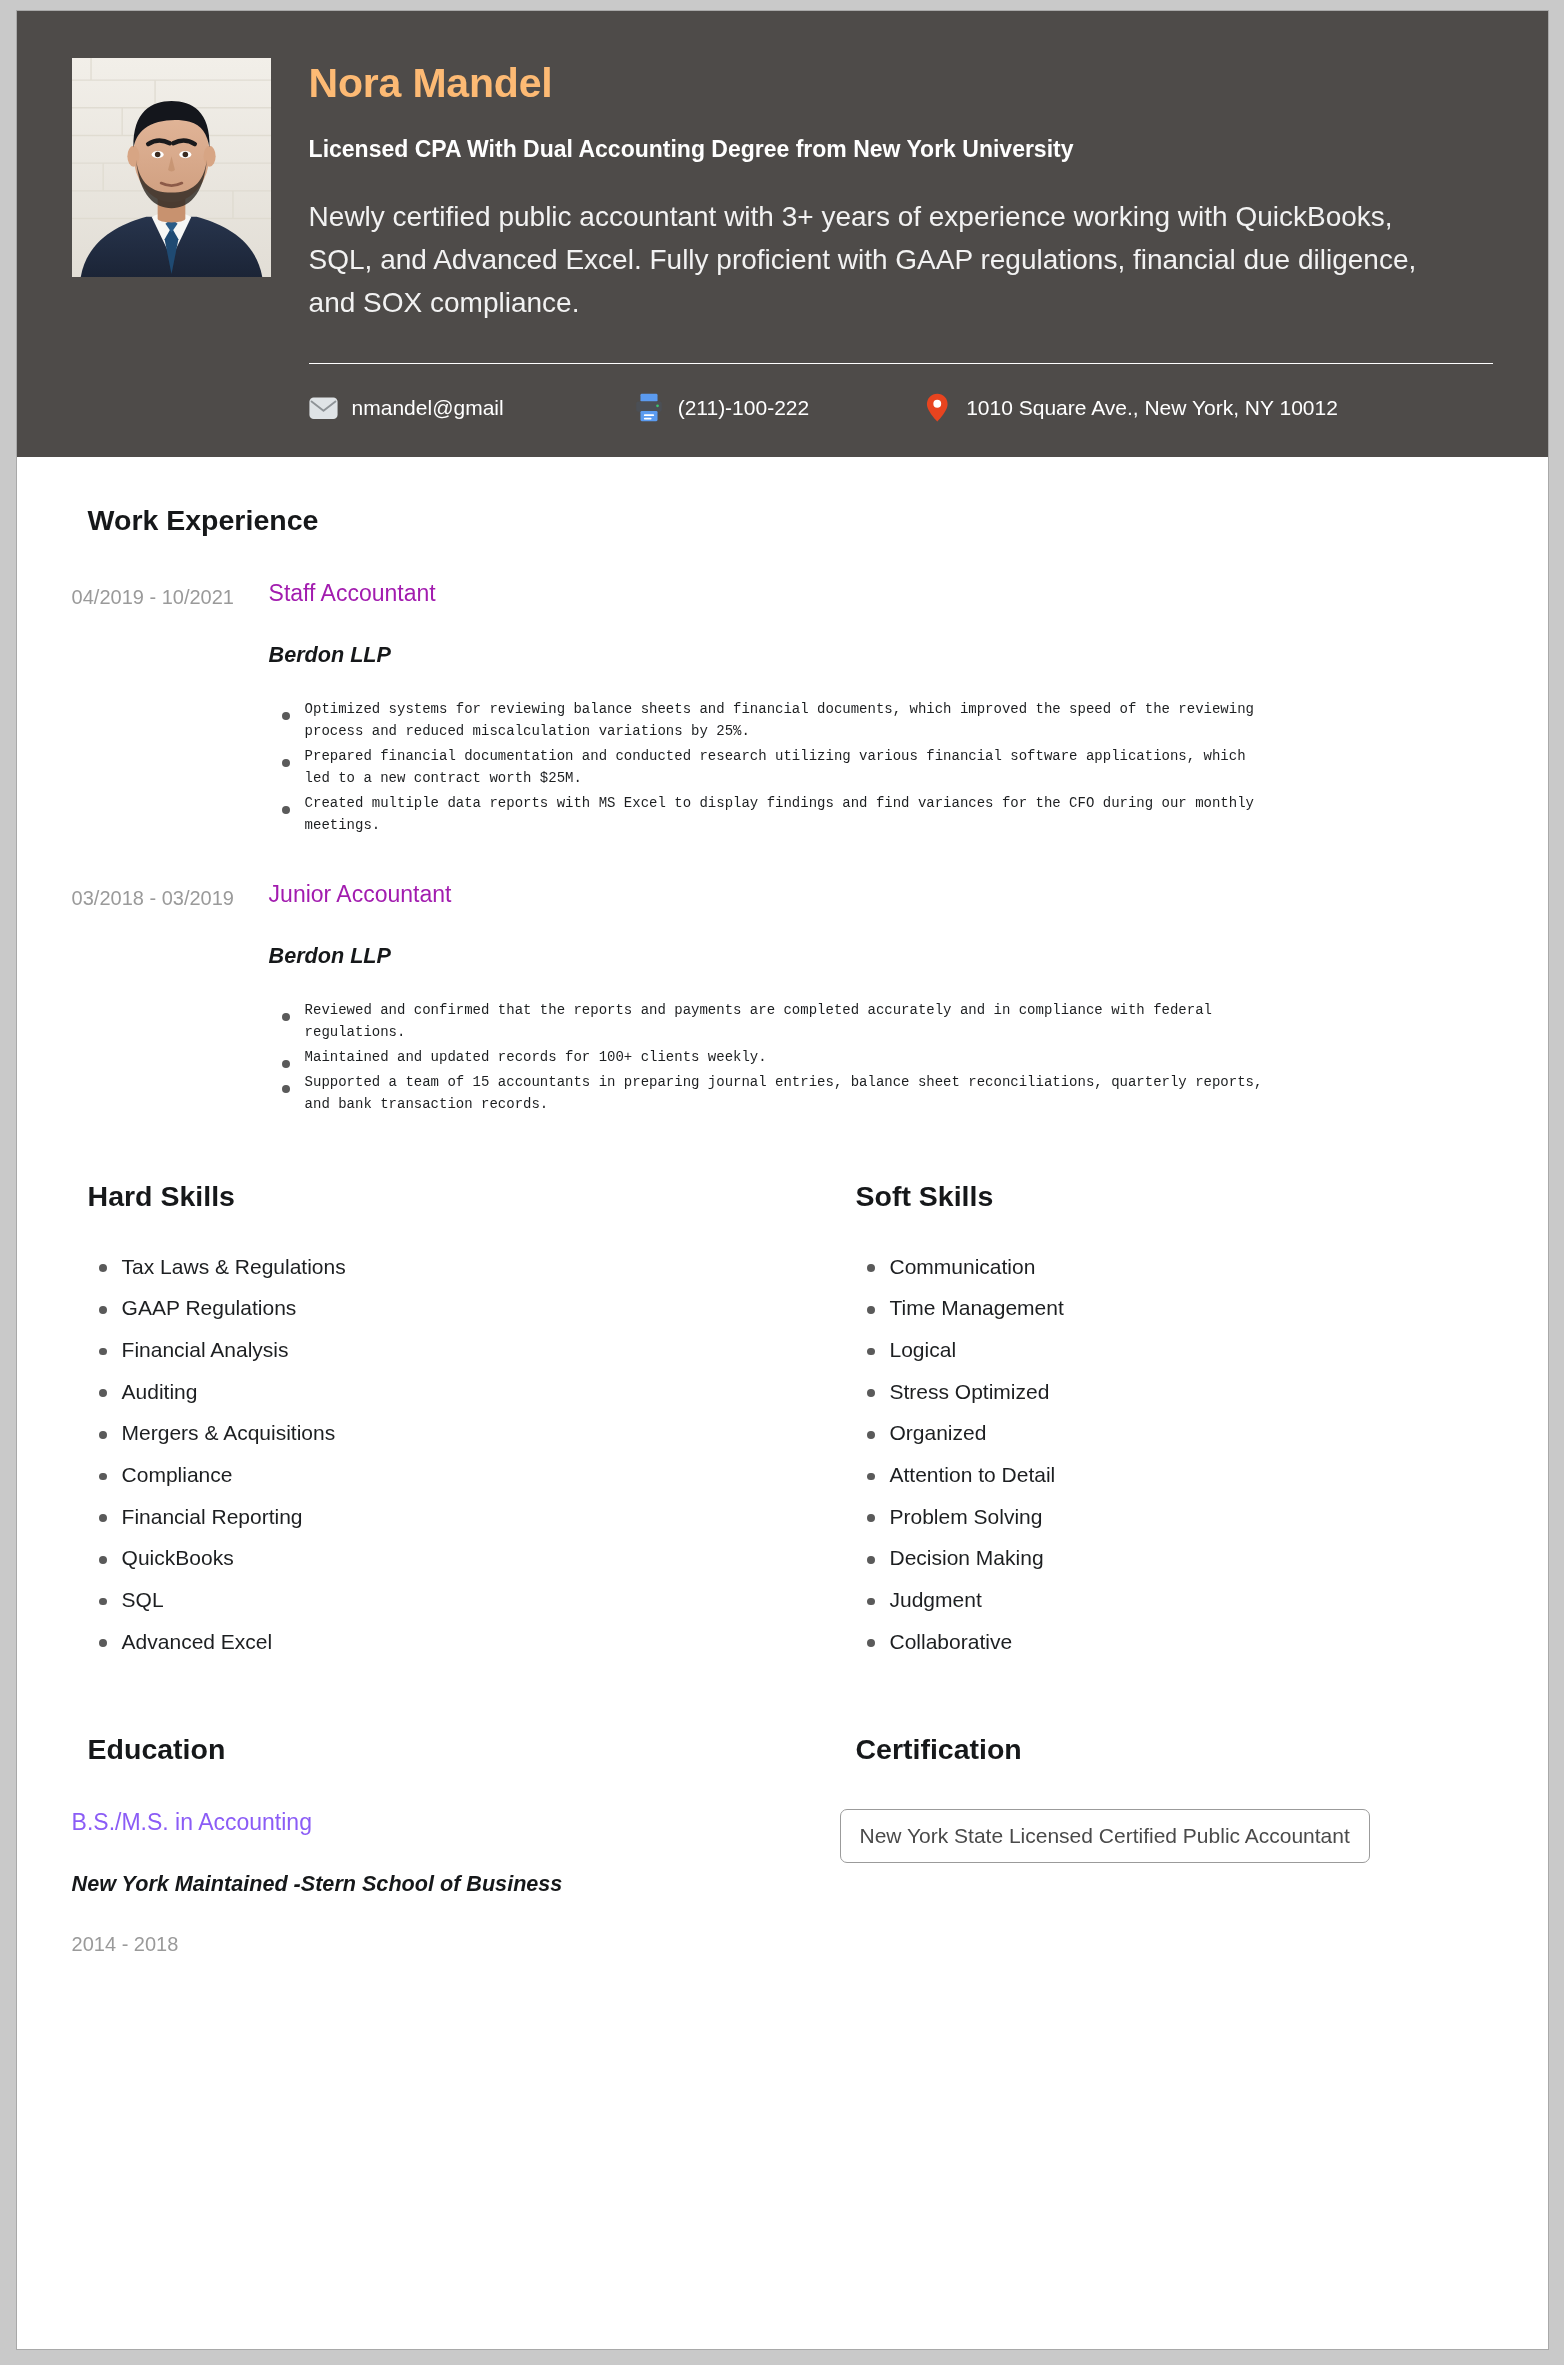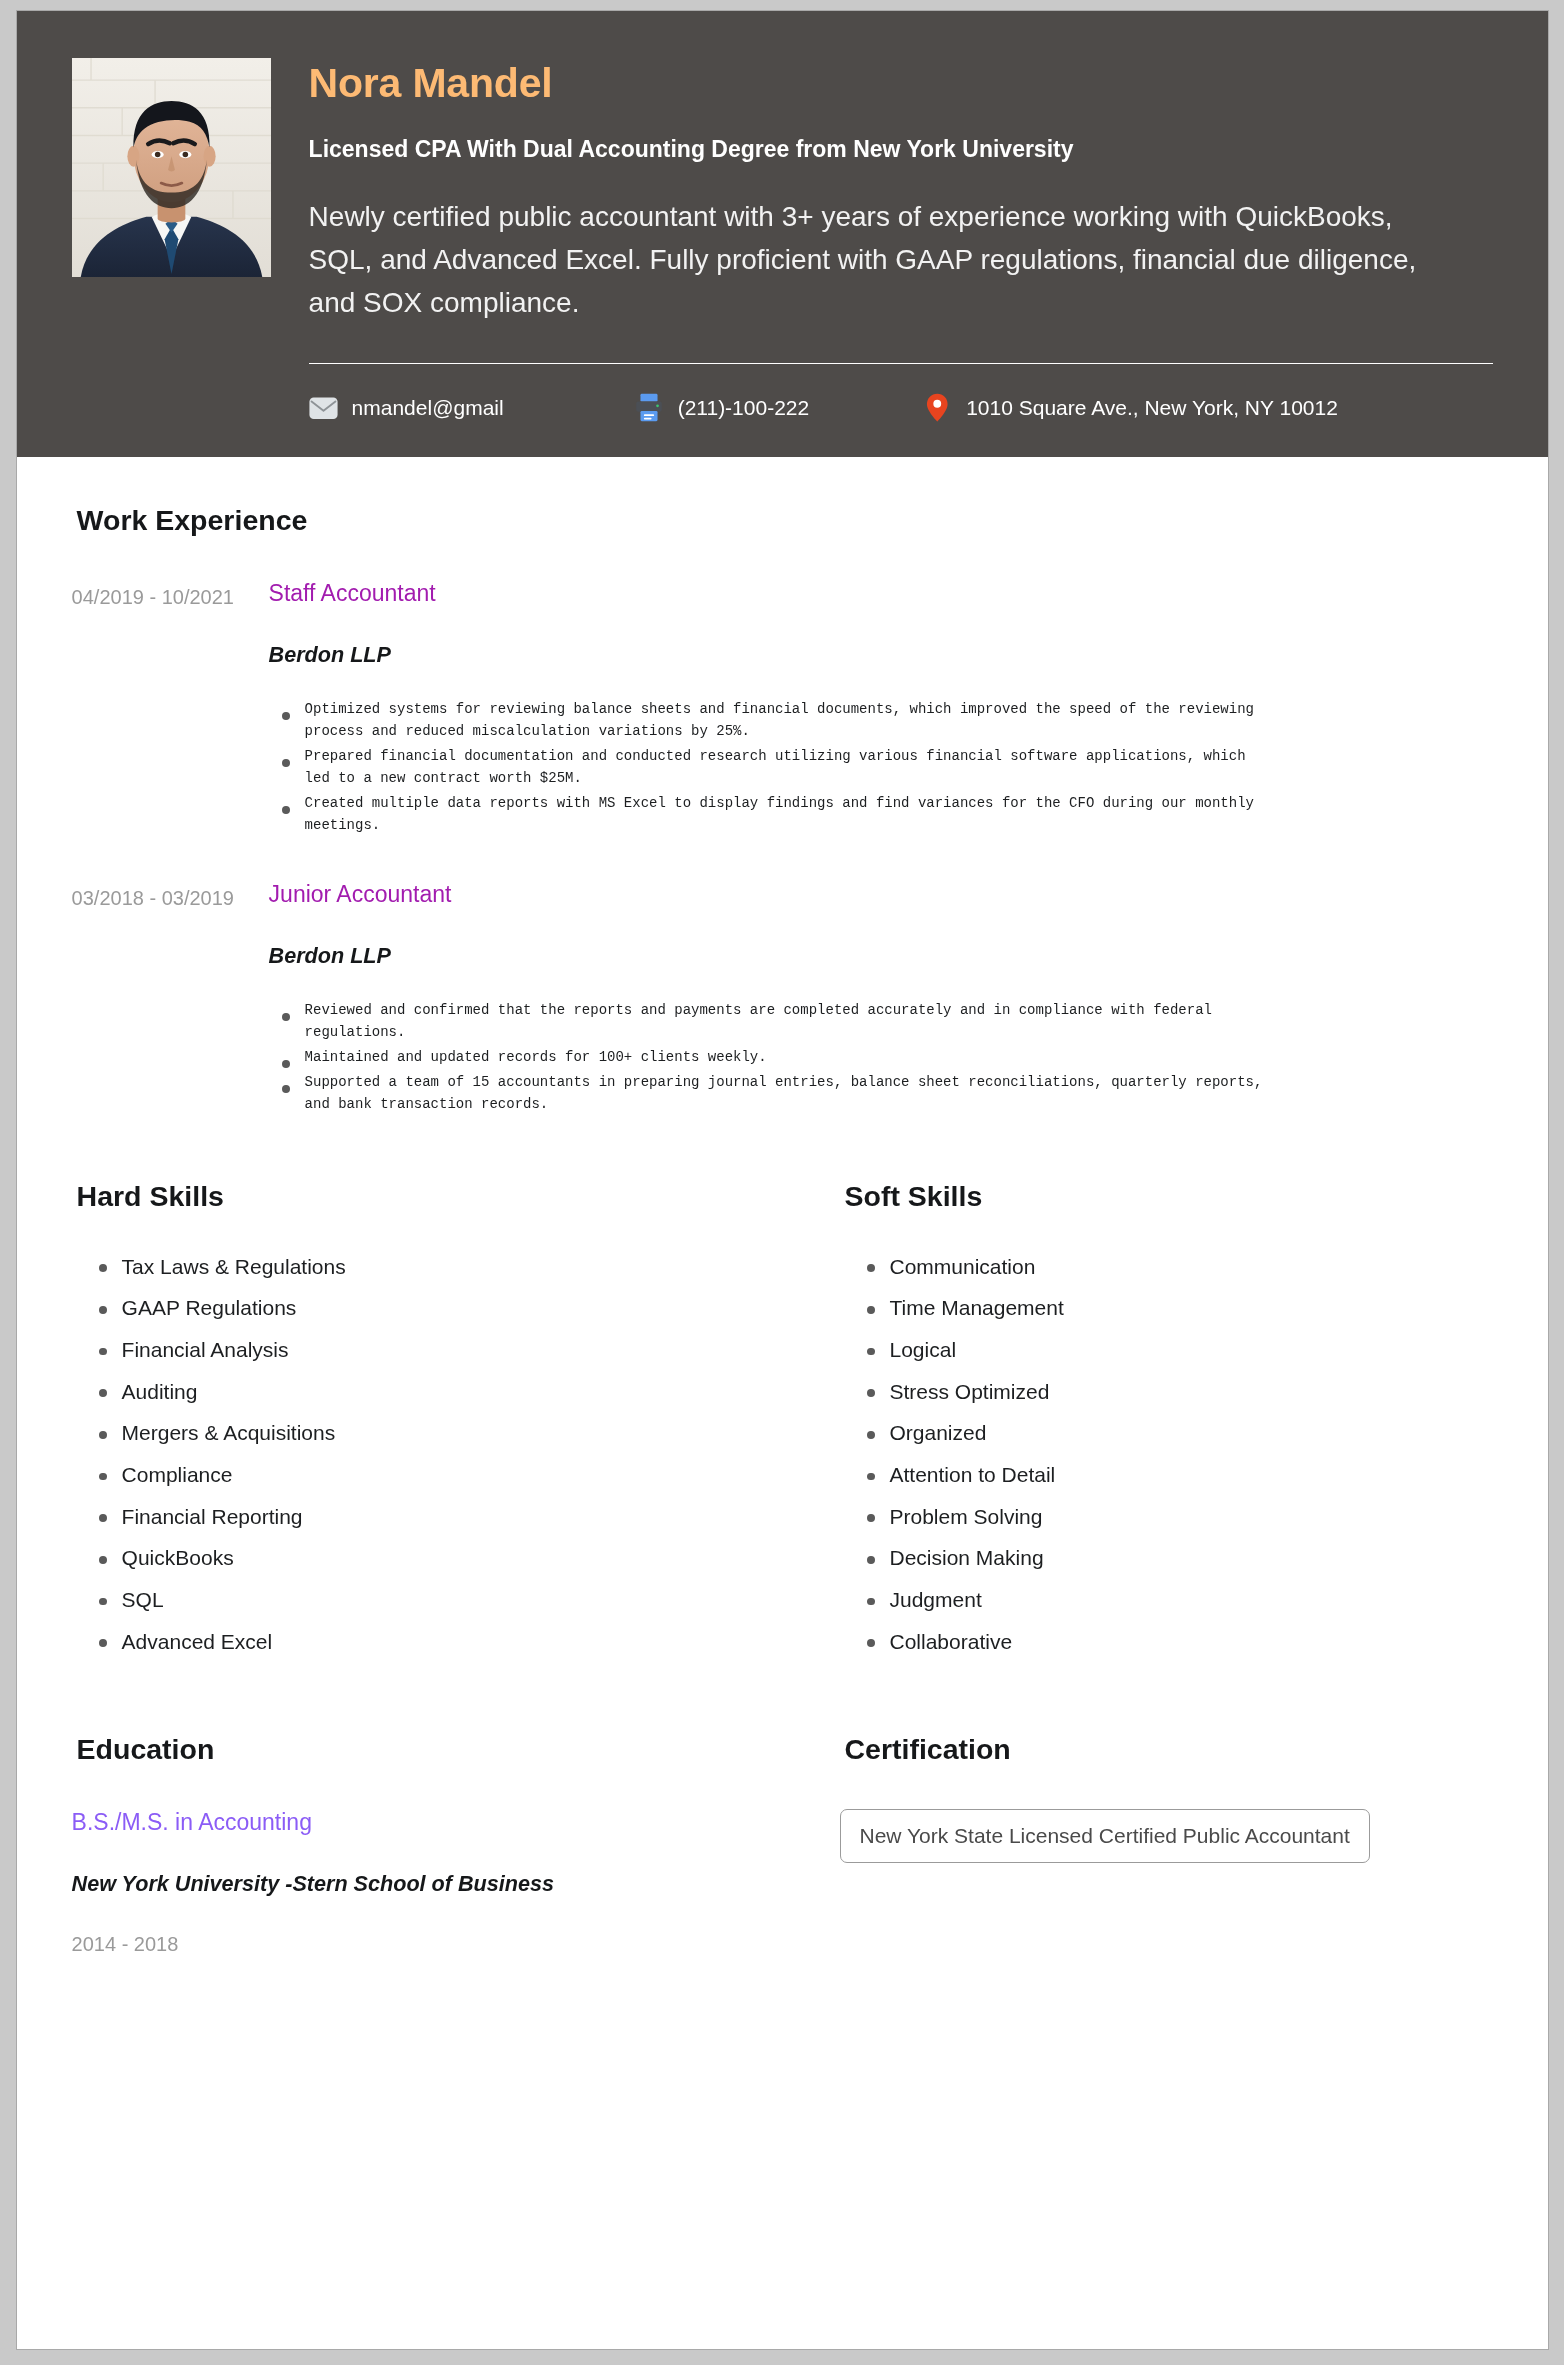--- a/index.html
+++ b/index.html
@@ -113,21 +113,21 @@
 
   
   .body-wrap {
     padding: 48px 55px 0 55px;
     box-sizing: border-box;
   }
   .section-title {
     font-size: 28.5px;
     font-weight: 700;
     color: #16181a;
-    margin: 0 0 43px 5px;
+    margin: 0 0 43px 16px;
     line-height: 1.1;
   }
 
   .job {
     display: flex;
     margin-bottom: 41px;
   }
   .job-dates {
     flex: 0 0 197px;
     font-size: 20px;
@@ -426,21 +426,21 @@
             <li>Judgment</li>
             <li>Collaborative</li>
           </ul>
         </div>
       </div>
 
       <div class="two-col">
         <div class="col">
           <h3 class="section-title">Education</h3>
           <div class="edu-degree">B.S./M.S. in Accounting</div>
-          <div class="edu-school">New York University -Stern School of Business</div>
+          <div class="edu-school">New York Maintained -Stern School of Business</div>
           <div class="edu-years">2014 - 2018</div>
         </div>
         <div class="col right">
           <h3 class="section-title">Certification</h3>
           <div class="cert-chip">New York State Licensed Certified Public Accountant</div>
         </div>
       </div>
 
     </div>
   </div>

